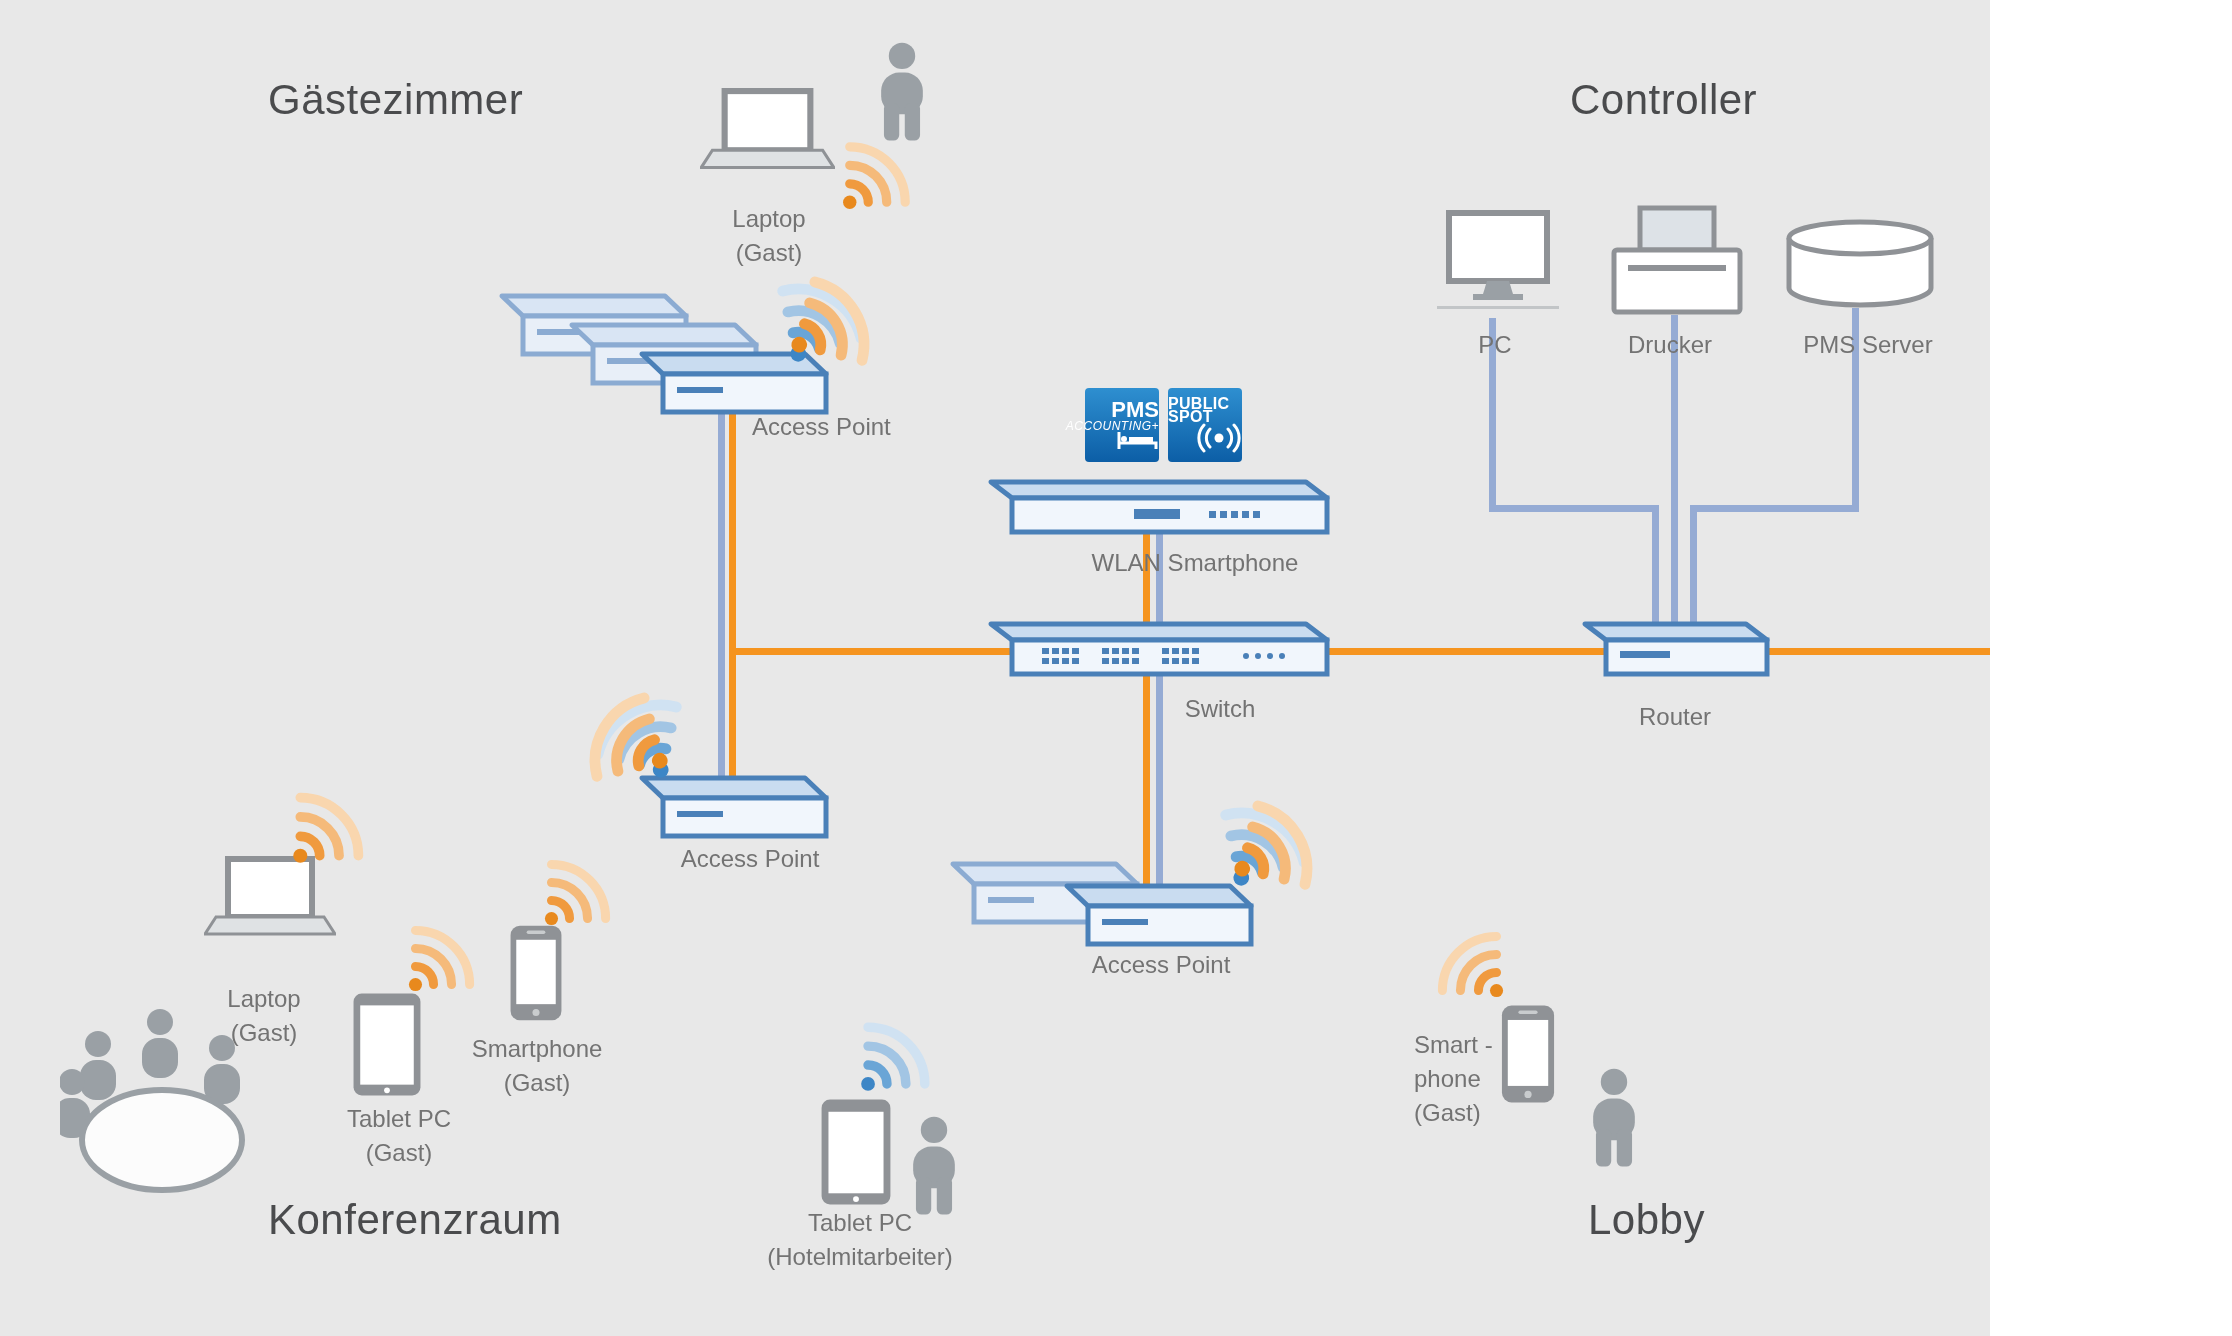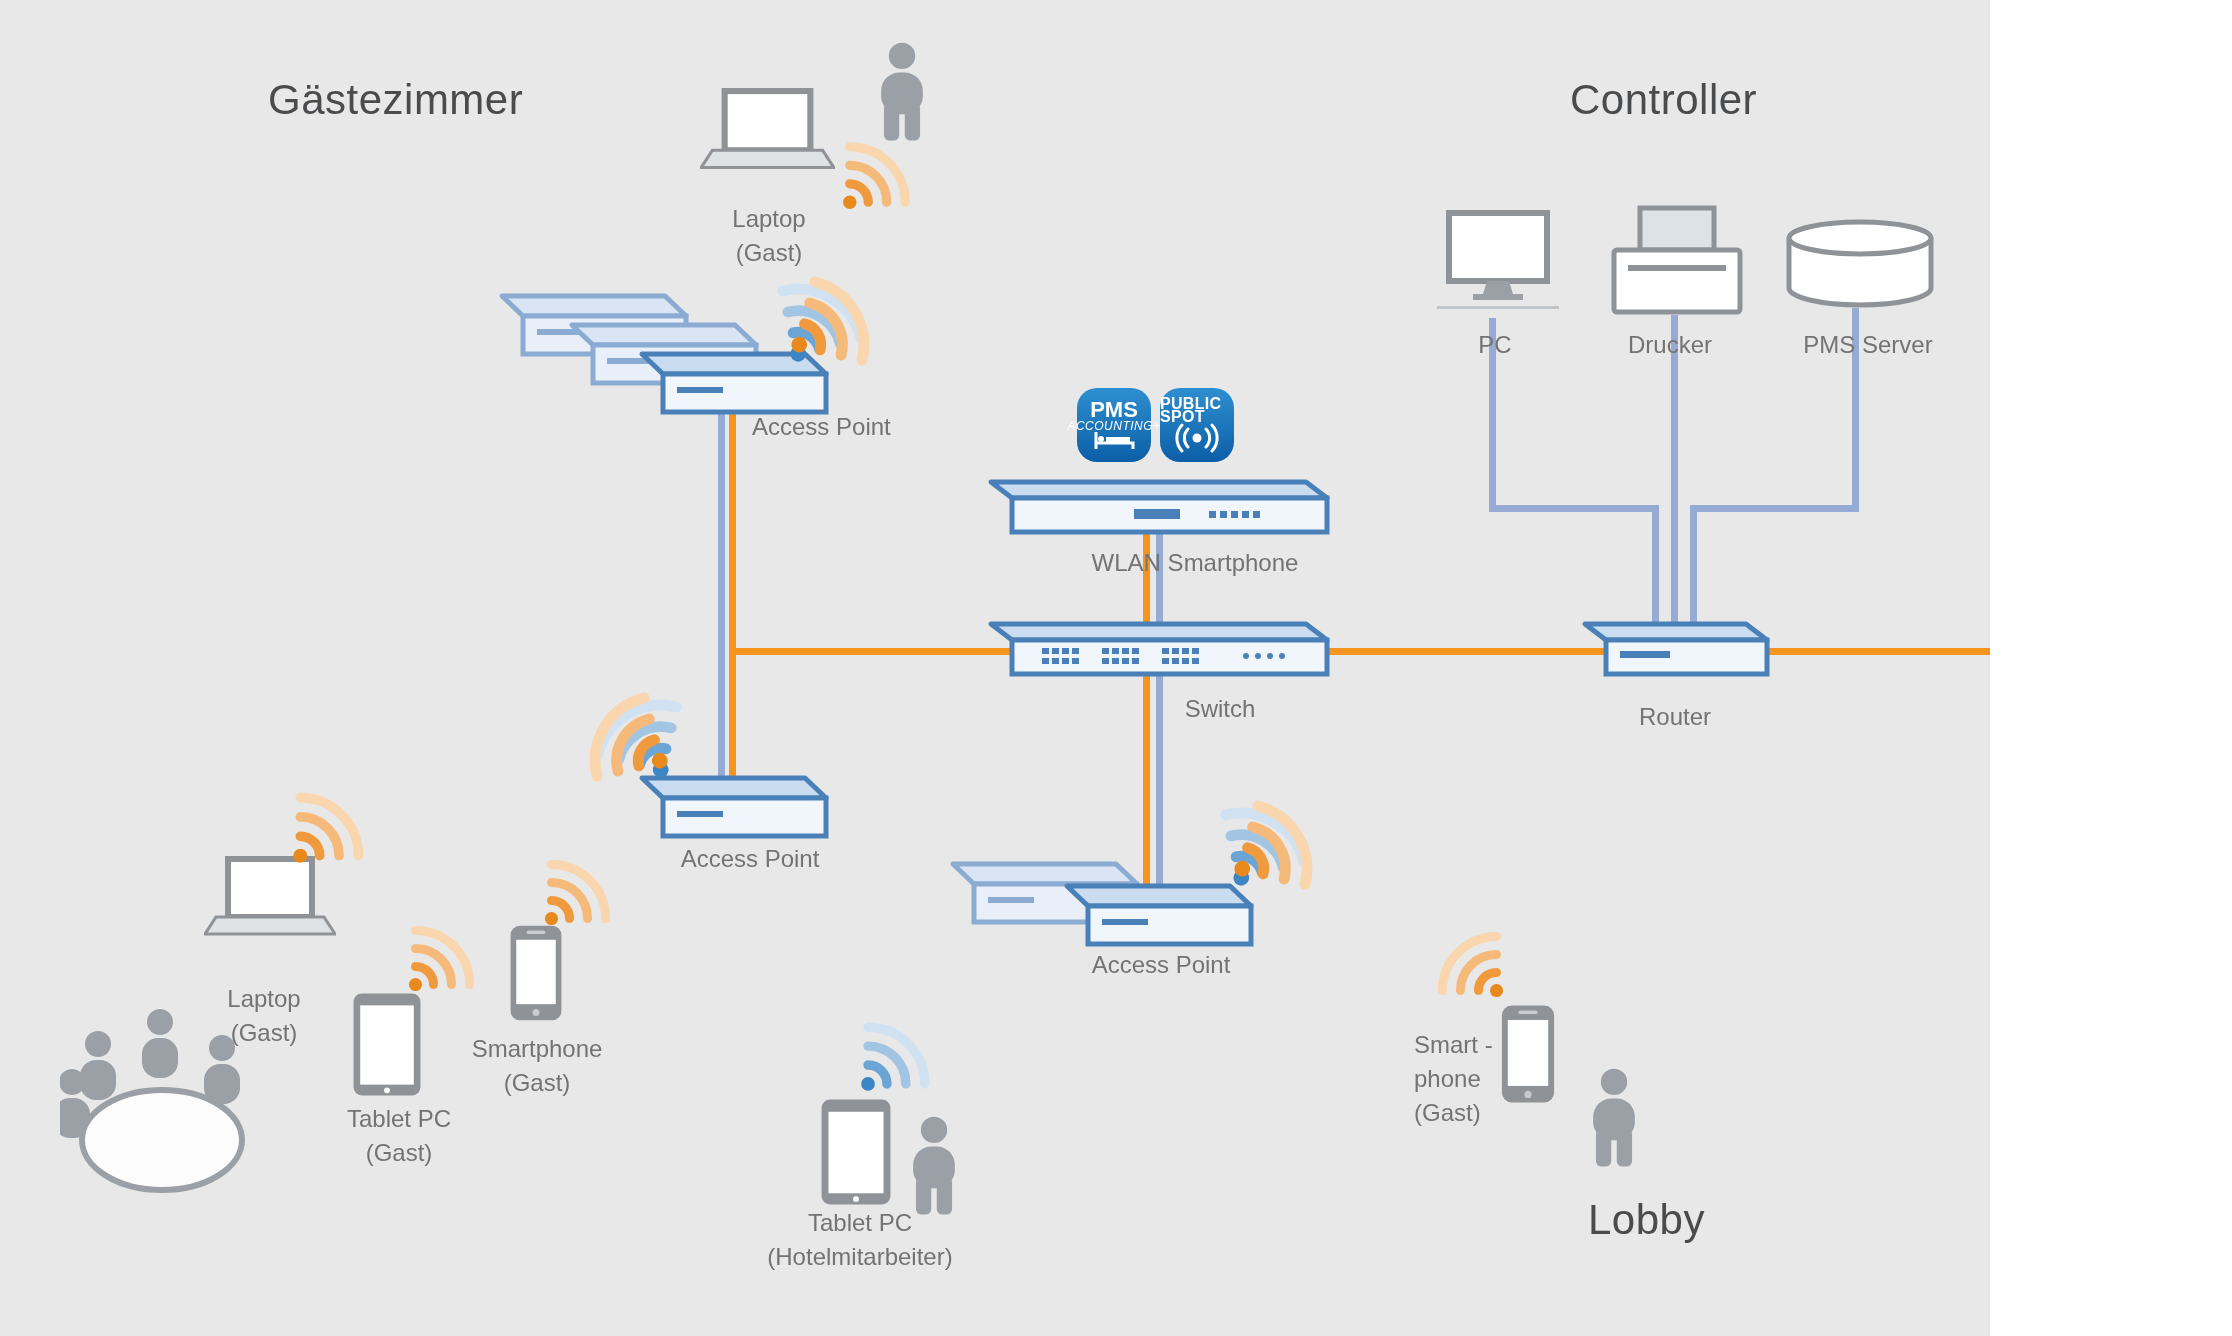--- a/index.html
+++ b/index.html
@@ -13,23 +13,23 @@
   .ln{position:absolute;}
   .ln-o{background:#f5941f;}
   .ln-b{background:#95abd4;}
   .legend{position:absolute;left:331px;top:556px;display:flex;flex-direction:column;gap:14px;}
   .legend-row{display:flex;align-items:center;gap:16px;}
   .legend-swatch{width:58px;height:7px;}
   .legend-text{font-size:24px;color:#55565a;}
   .internet{position:absolute;left:2022px;top:533px;width:225px;height:225px;border-radius:50%;
             background:#a8a8a8;display:flex;align-items:center;justify-content:center;
             color:#ffffff;font-size:36px;font-weight:bold;}
-  .badge{position:absolute;width:74px;height:74px;border-radius:20px;
+  .badge{position:absolute;width:74px;height:74px;border-radius:4px;
          background:linear-gradient(180deg,#2e8fd0,#0c5ea6);
-         display:flex;flex-direction:column;align-items:center;justify-content:center;color:#fff;}
+         display:flex;flex-direction:column;align-items:flex-end;justify-content:center;color:#fff;margin-left:8px;}
   .badge .t1{font-size:22px;font-weight:bold;line-height:22px;}
   .badge .t2{font-size:12px;letter-spacing:.5px;line-height:10px;font-style:italic;}
   .badge .t3{font-size:16px;font-weight:bold;line-height:13px;letter-spacing:.3px;}
   .wifi-o{--dot:#e8891d;--a1:#f09a3e;--a2:#f5ba7a;--a3:#f9d6ae;}
   .wifi-b{--dot:#3d86c6;--a1:#6aa5d6;--a2:#a2c5e4;--a3:#d0e2f2;}
 </style>
 </head>
 <body>
 
 <svg width="0" height="0" style="position:absolute" aria-hidden="true">
@@ -164,20 +164,21 @@
   <div class="ln ln-b" style="left:1489px;top:318px;width:7px;height:194px"></div>
   <div class="ln ln-b" style="left:1489px;top:505px;width:170px;height:7px"></div>
   <div class="ln ln-b" style="left:1652px;top:505px;width:7px;height:140px"></div>
   <div class="ln ln-b" style="left:1671px;top:315px;width:7px;height:330px"></div>
   <div class="ln ln-b" style="left:1852px;top:308px;width:7px;height:204px"></div>
   <div class="ln ln-b" style="left:1697px;top:505px;width:162px;height:7px"></div>
   <div class="ln ln-b" style="left:1690px;top:505px;width:7px;height:140px"></div>
 
   <div class="area-title" style="left:268px;top:76px">Gästezimmer</div>
   <div class="area-title" style="left:1570px;top:76px">Controller</div>
+  <div class="area-title" style="left:268px;top:1196px">Konferenzraum</div>
   <div class="area-title" style="left:1588px;top:1196px">Lobby</div>
 
 
   <svg class="node" style="left:700px;top:88px" width="135" height="100">
       <use href="#sym-laptop"></use>
     </svg>
   <svg class="node" style="left:874px;top:42px" width="56" height="100">
       <use href="#sym-person"></use>
     </svg>
   <svg class="node wifi-o" style="left:838px;top:130px" width="84" height="84">

